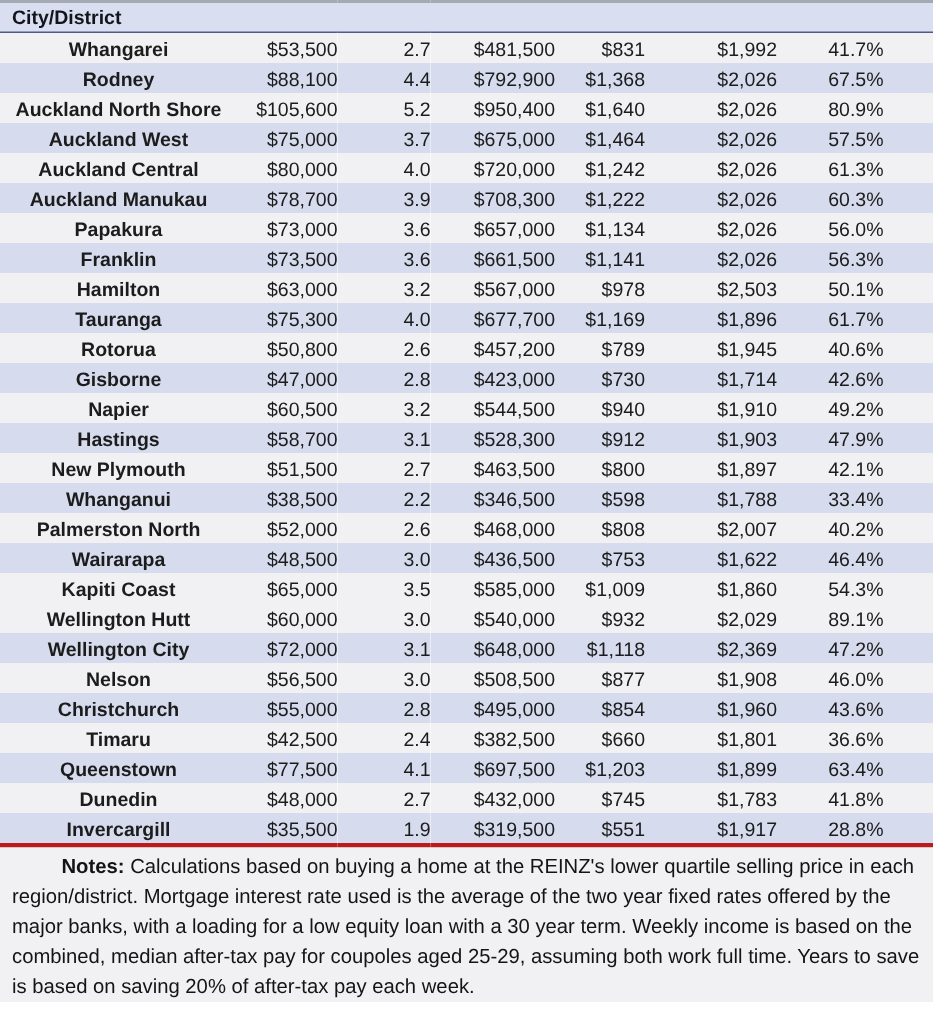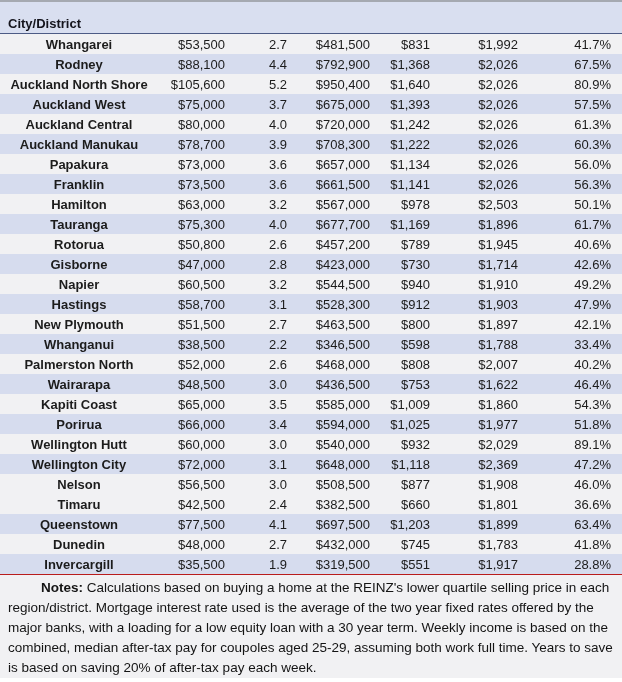--- a/index.html
+++ b/index.html
@@ -27,41 +27,41 @@
   .affordability-table col.c7 { width: 104px; }
 
   .affordability-table th.header-cell {
     background: #d9dff0;
     border-top: 2px solid #a5a9b1;
     border-bottom: 1px solid #4d5b85;
     text-align: left;
     font-weight: bold;
     font-size: 13px;
     height: 19px;
-    padding: 12px 0 0 8px;
+    padding: 0 0 0 8px;
     color: #14141c;
   }
   .affordability-table td {
     height: 20px;
     padding: 0;
     text-align: right;
     white-space: nowrap;
     overflow: hidden;
   }
   .affordability-table td.city {
     text-align: center;
     padding-left: 8px;
     font-weight: bold;
   }
   .affordability-table td.pct {
-    padding-right: 11px;
+    padding-right: 33px;
   }
   .affordability-table tr.band-light  td { background: #f1f1f3; }
   .affordability-table tr.band-blue   td { background: #d6dcee; }
-  .affordability-table tr:last-child td { border-bottom: 1px solid #b91c1c; }
+  .affordability-table tr:last-child td { border-bottom: 3px solid #b91c1c; }
 
   .notes {
     box-sizing: border-box;
     width: 622px;
     background: #f1f1f3;
     padding: 3px 8px 0 8px;
     font-size: 13.5px;
     line-height: 20px;
     color: #141414;
   }
@@ -112,21 +112,21 @@
         <td class="num">$950,400</td>
         <td class="num">$1,640</td>
         <td class="num">$2,026</td>
         <td class="pct">80.9%</td>
       </tr>
       <tr class="band-blue">
         <td class="city">Auckland West</td>
         <td class="num">$75,000</td>
         <td class="num">3.7</td>
         <td class="num">$675,000</td>
-        <td class="num">$1,393</td>
+        <td class="num">$1,464</td>
         <td class="num">$2,026</td>
         <td class="pct">57.5%</td>
       </tr>
       <tr class="band-light">
         <td class="city">Auckland Central</td>
         <td class="num">$80,000</td>
         <td class="num">4.0</td>
         <td class="num">$720,000</td>
         <td class="num">$1,242</td>
         <td class="num">$2,026</td>
@@ -251,29 +251,20 @@
       </tr>
       <tr class="band-light">
         <td class="city">Kapiti Coast</td>
         <td class="num">$65,000</td>
         <td class="num">3.5</td>
         <td class="num">$585,000</td>
         <td class="num">$1,009</td>
         <td class="num">$1,860</td>
         <td class="pct">54.3%</td>
       </tr>
-      <tr class="band-blue">
-        <td class="city">Porirua</td>
-        <td class="num">$66,000</td>
-        <td class="num">3.4</td>
-        <td class="num">$594,000</td>
-        <td class="num">$1,025</td>
-        <td class="num">$1,977</td>
-        <td class="pct">51.8%</td>
-      </tr>
       <tr class="band-light">
         <td class="city">Wellington Hutt</td>
         <td class="num">$60,000</td>
         <td class="num">3.0</td>
         <td class="num">$540,000</td>
         <td class="num">$932</td>
         <td class="num">$2,029</td>
         <td class="pct">89.1%</td>
       </tr>
       <tr class="band-blue">
@@ -287,20 +278,29 @@
       </tr>
       <tr class="band-light">
         <td class="city">Nelson</td>
         <td class="num">$56,500</td>
         <td class="num">3.0</td>
         <td class="num">$508,500</td>
         <td class="num">$877</td>
         <td class="num">$1,908</td>
         <td class="pct">46.0%</td>
       </tr>
+      <tr class="band-blue">
+        <td class="city">Christchurch</td>
+        <td class="num">$55,000</td>
+        <td class="num">2.8</td>
+        <td class="num">$495,000</td>
+        <td class="num">$854</td>
+        <td class="num">$1,960</td>
+        <td class="pct">43.6%</td>
+      </tr>
       <tr class="band-light">
         <td class="city">Timaru</td>
         <td class="num">$42,500</td>
         <td class="num">2.4</td>
         <td class="num">$382,500</td>
         <td class="num">$660</td>
         <td class="num">$1,801</td>
         <td class="pct">36.6%</td>
       </tr>
       <tr class="band-blue">

